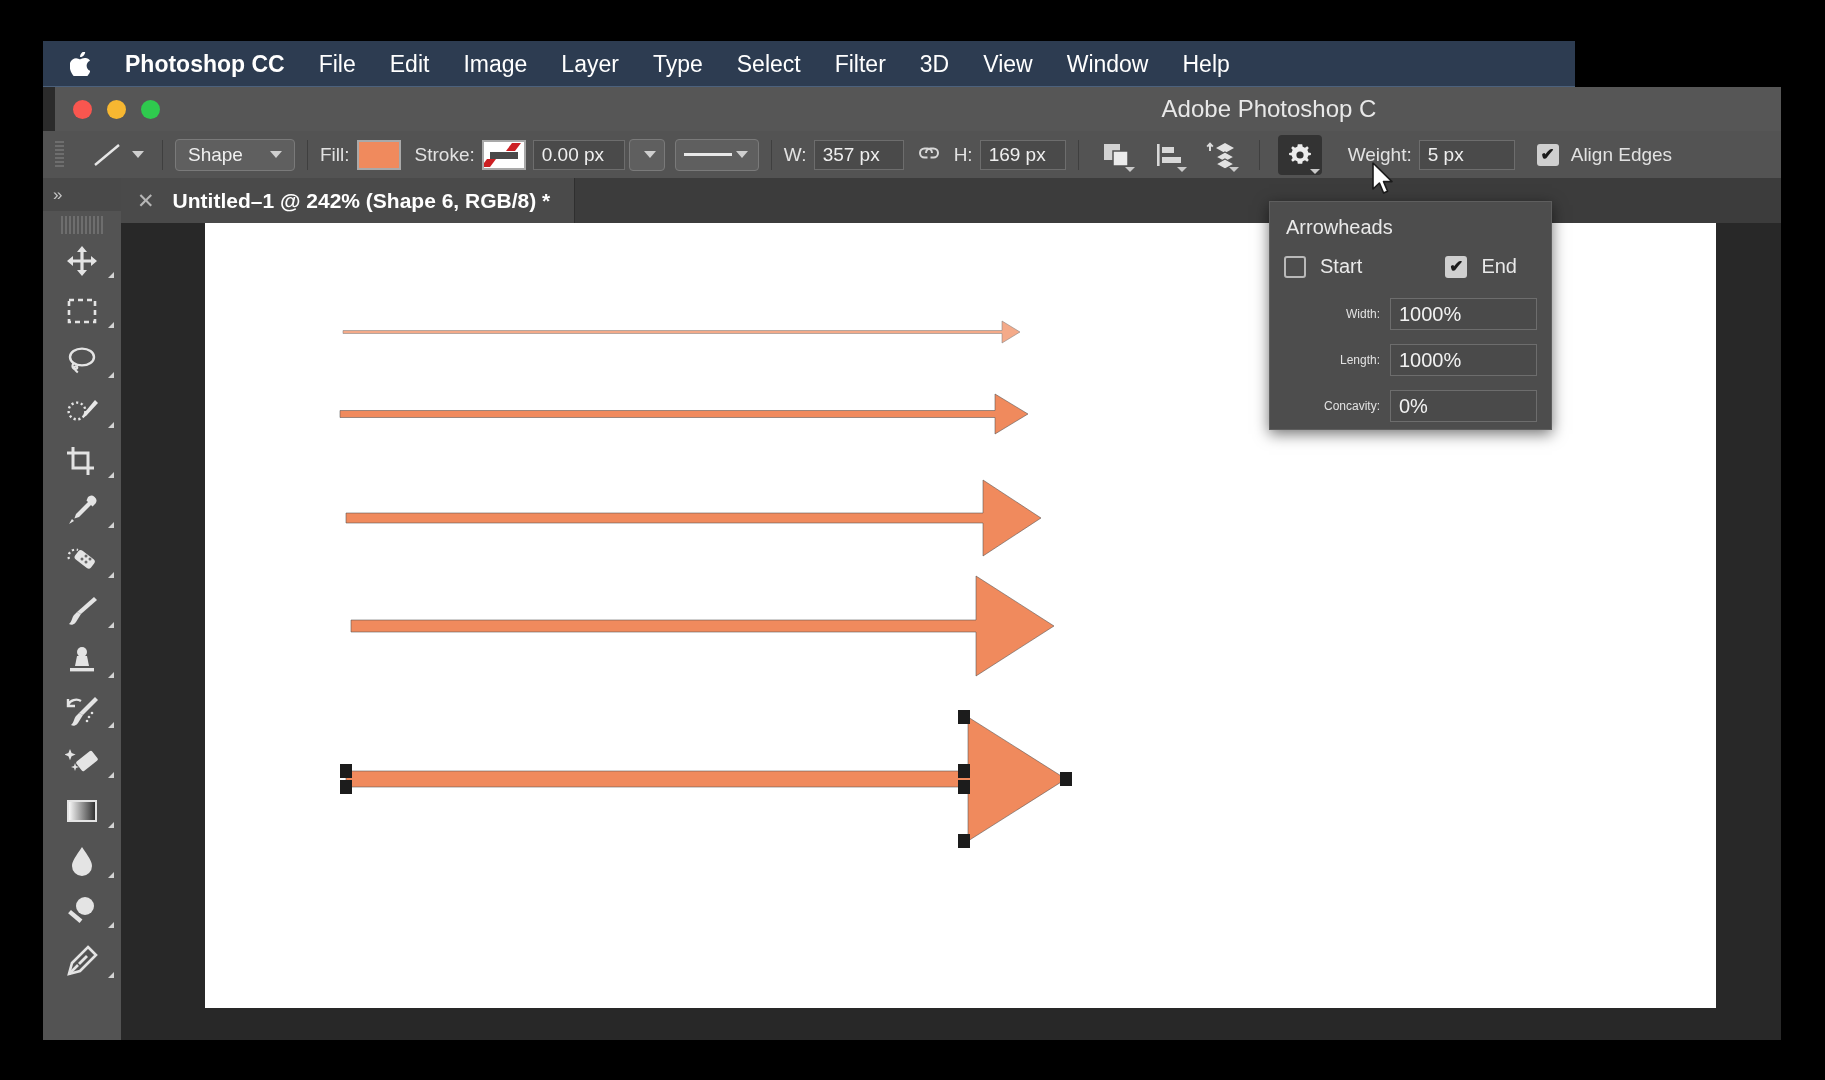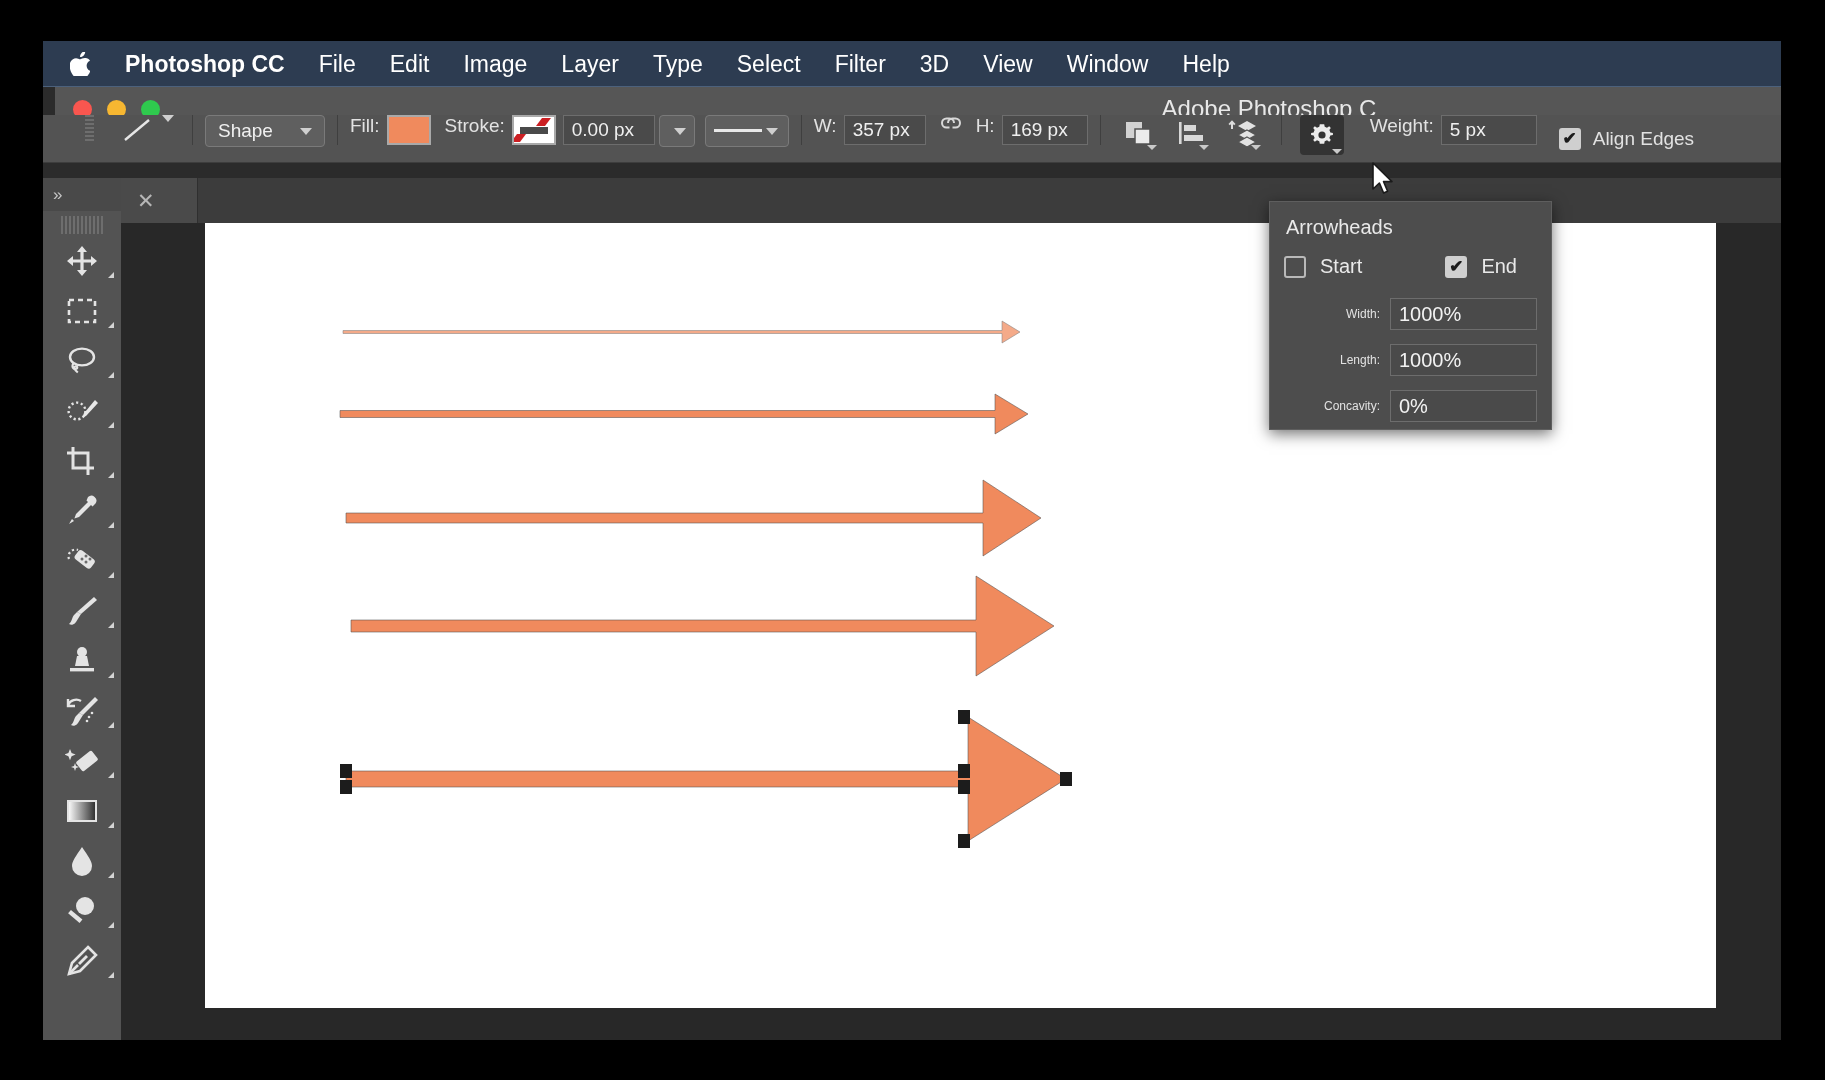--- a/index.html
+++ b/index.html
@@ -12,21 +12,21 @@
   #root {
     position: relative;
     width: 1825px; height: 1080px;
     background: #000;
   }
 
   
   .menubar {
     position: absolute;
     left: 43px; top: 41px;
-    width: 1738px; height: 46px;
+    width: 1532px; height: 46px;
     background: #2d3c51;
     display: flex; align-items: center;
     padding-left: 26px;
     box-sizing: border-box;
     border-bottom: 1px solid #4c617c;
   }
   .apple-logo {
     width: 22px; height: 26px;
     margin-right: 30px;
     display: flex; align-items: center; justify-content: center;
@@ -66,26 +66,25 @@
     color: #e8e8e8; font-size: 24px;
     pointer-events: none;
     padding-left: 690px;
     box-sizing: border-box;
     white-space: nowrap;
     overflow: hidden;
   }
 
   
   .optbar {
-    position: absolute; left: 0; top: 28px;
+    position: absolute; left: 0; top: 44px;
     width: 100%; height: 47px;
     background: #535353;
-    display: flex; 
+    display: flex; align-items: center;
     border-bottom: 1px solid #3d3d3d;
-    padding-left: 30px;
   }
   .grip {
     width: 9px; height: 28px; margin-left: 12px; margin-right: 10px;
     background: repeating-linear-gradient(to bottom,
       #6e6e6e 0px, #6e6e6e 2px, #535353 2px, #535353 4px);
   }
   .sep { width: 1px; height: 30px; background: #3f3f3f; margin: 0 12px; }
   .tool-preview {
     width: 38px; height: 30px;
     display: flex; align-items: center; justify-content: center;
@@ -338,21 +337,21 @@
       <div class="combo" style="width:84px;margin-left:10px;padding:0 4px 0 8px">
         <svg width="48" height="8" viewBox="0 0 48 8">
           <rect x="0" y="2" width="48" height="3" fill="#e8e8e8"></rect>
         </svg>
         <span class="caret" style="margin-left:4px"></span>
       </div>
 
       <div class="sep"></div>
 
       <span class="lbl-static">W:</span>
-      <div class="field" style="width:82px">357 px</div>
+      <div class="field" style="width:90px">357 px</div>
 
       <div style="margin:0 12px">
         <svg width="26" height="16" viewBox="0 0 26 16">
           <path d="M10 8 a4.5 4.5 0 0 1 4.5-4.5 h3 a4.5 4.5 0 0 1 0 9 h-3" fill="none" stroke="#d8d8d8" stroke-width="2"></path>
           <path d="M16 8 a4.5 4.5 0 0 0 -4.5 -4.5 h-3 a4.5 4.5 0 0 0 0 9 h3" fill="none" stroke="#d8d8d8" stroke-width="2"></path>
         </svg>
       </div>
 
       <span class="lbl-static">H:</span>
       <div class="field" style="width:86px">169 px</div>
@@ -545,20 +544,21 @@
           <path d="M12 18 L20 10 L22 12 L14 20 Z" fill="#e4e4e4"></path>
           <path d="M3 29 L12 20" stroke="#e4e4e4" stroke-width="2.6"></path>
         </svg>
         <span class="tri"></span>
       </div>
     </div>
 
     <div class="tabbar">
       <div class="doctab">
         <span class="tab-x">✕</span>
+        <span class="tab-title">Untitled–1 @ 242% (Shape 6, RGB/8) *</span>
       </div>
     </div>
 
     <div class="workspace">
       <div class="canvas">
         <svg class="arrows" id="arrowSvg" viewBox="0 0 1511 785" preserveAspectRatio="none">
             <g opacity="0.72">
               <polygon points="138,107.5 797,107.5 797,98 815,109 797,120 797,110.5 138,110.5" fill="#F08A5D" stroke="rgba(80,80,80,.55)" stroke-width="1"></polygon>
             </g>
             <g opacity="1">

